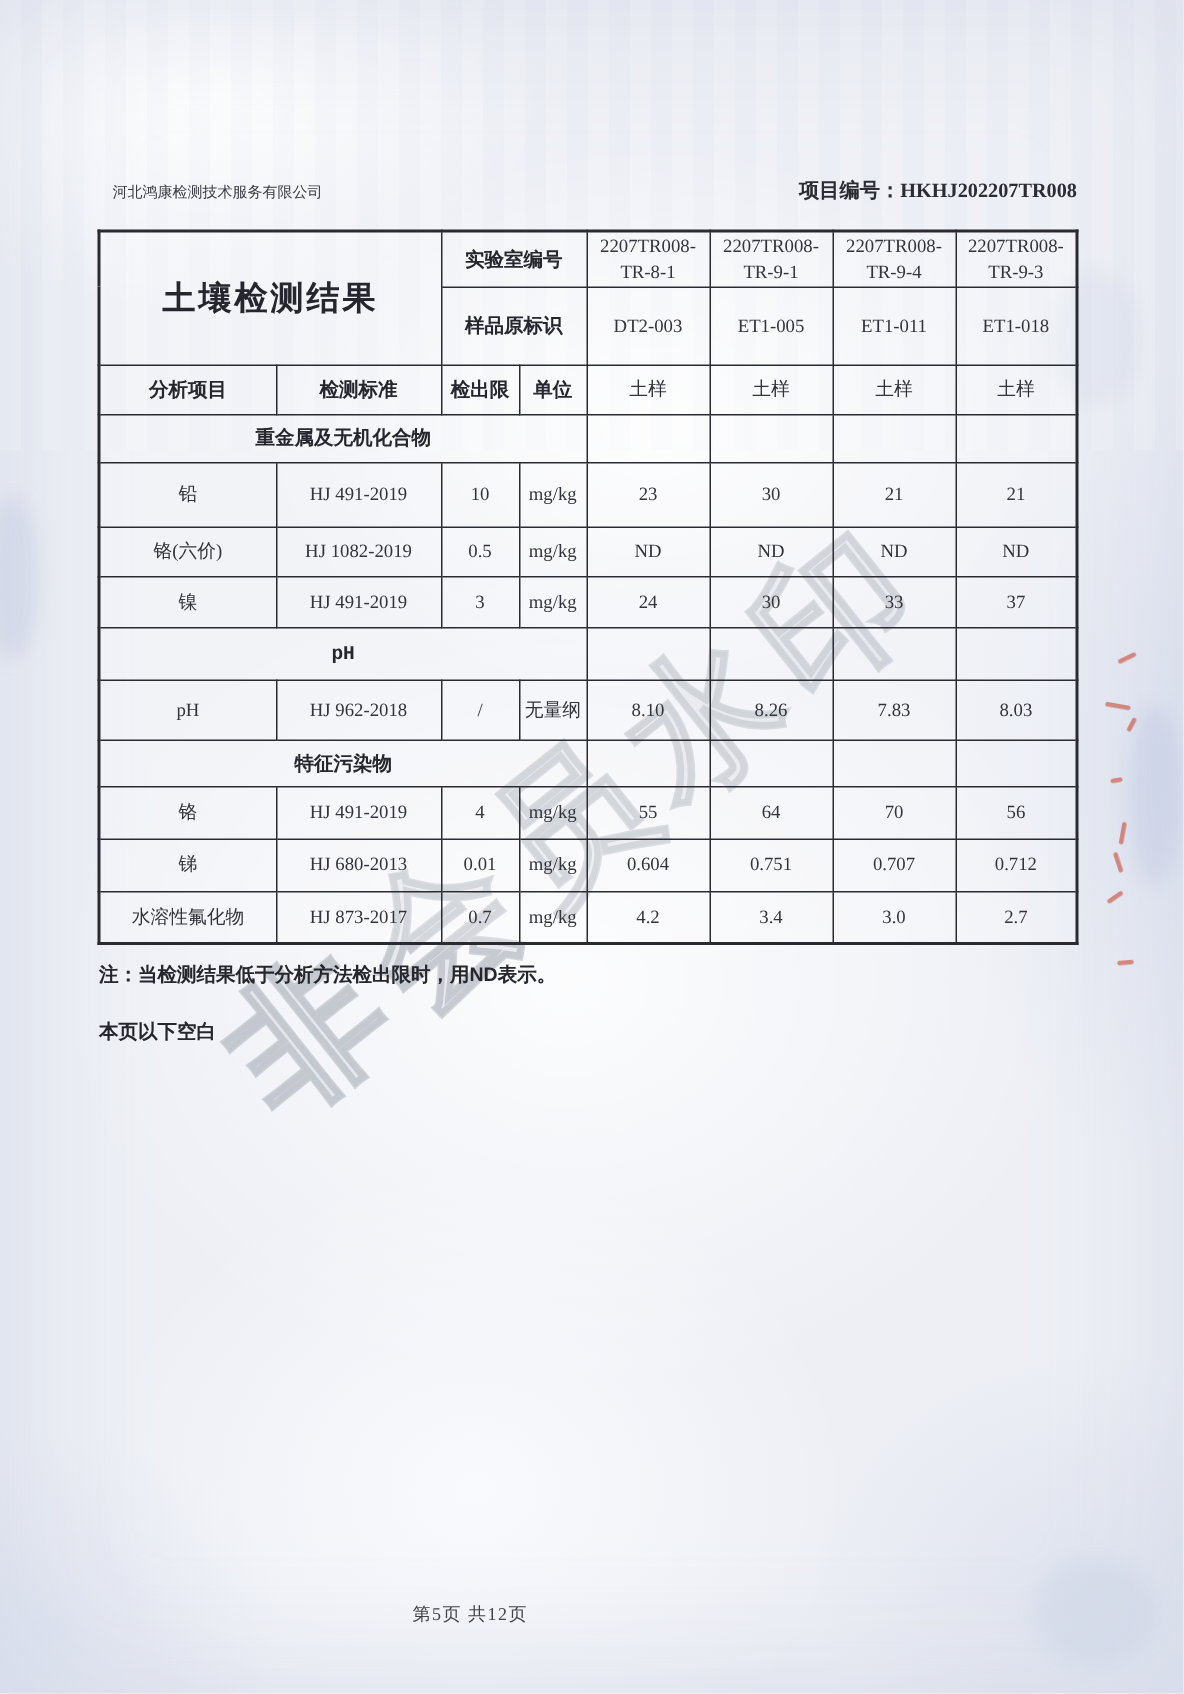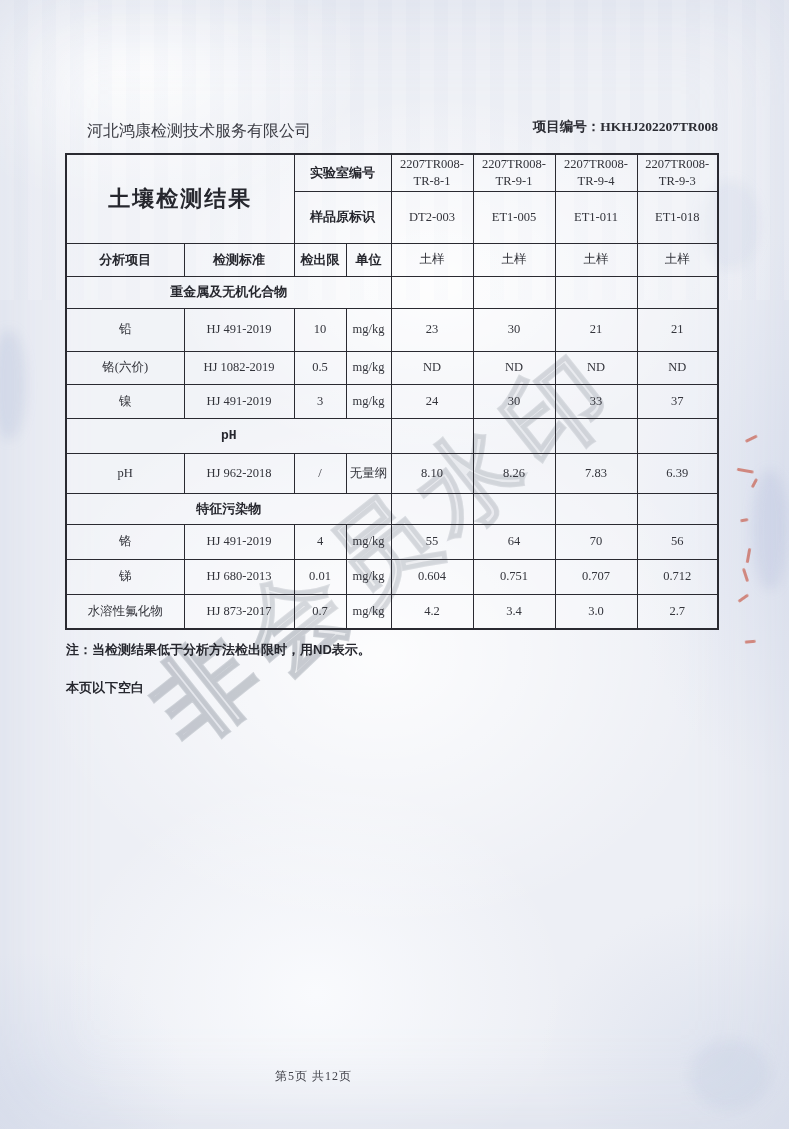--- a/index.html
+++ b/index.html
@@ -28,21 +28,21 @@
   .blob.b2{left:752px; top:470px; width:36px; height:120px; background:rgba(122,140,190,0.13);}
   .blob.b3{left:700px; top:180px; width:60px; height:90px; background:rgba(150,165,205,0.10);}
   .blob.b4{left:690px; top:1040px; width:80px; height:70px; background:rgba(150,165,205,0.10);}
   .watermark{
     position:absolute; left:105px; top:496px; white-space:nowrap;
     font-size:100px; font-weight:bold; letter-spacing:12px; line-height:1;
     color:rgba(148,154,166,0.16);
     -webkit-text-stroke:2px rgba(148,154,166,0.40);
     transform:rotate(-38.5deg); transform-origin:center; pointer-events:none;
   }
-  .hdr-company{position:absolute; left:75px; top:121px; font-family:"Liberation Serif", serif; font-size:16px; color:#3a3b43;margin-left:12px;}
+  .hdr-company{position:absolute; left:75px; top:121px; font-family:"Liberation Serif", serif; font-size:10px; color:#3a3b43;}
   .hdr-project{position:absolute; right:71px; top:118px; font-family:"Liberation Serif", serif; font-weight:bold; font-size:13.5px; color:#2c2d34;}
   table.results{
     position:absolute; left:65px; top:153px; width:652px;
     border-collapse:collapse; table-layout:fixed;
     border:2px solid #2a2a31; background:rgba(255,255,255,0.25);
   }
   table.results td{
     border:1.5px solid #2a2a31; text-align:center; vertical-align:middle;
     padding:0 2px; overflow:hidden;
   }
@@ -175,21 +175,21 @@
           <td></td>
     </tr>
     <tr style="height:40px">
       <td class="val">pH</td>
       <td class="val">HJ 962-2018</td>
       <td class="val">/</td>
       <td class="val">无量纲</td>
       <td class="val">8.10</td>
       <td class="val">8.26</td>
       <td class="val">7.83</td>
-      <td class="val">6.39</td>
+      <td class="val">8.03</td>
     </tr>
     <tr style="height:31px">
       <td class="lbl" colspan="4">特征污染物</td>
       <td></td>
           <td></td>
           <td></td>
           <td></td>
     </tr>
     <tr style="height:35px">
       <td class="val">铬</td>

